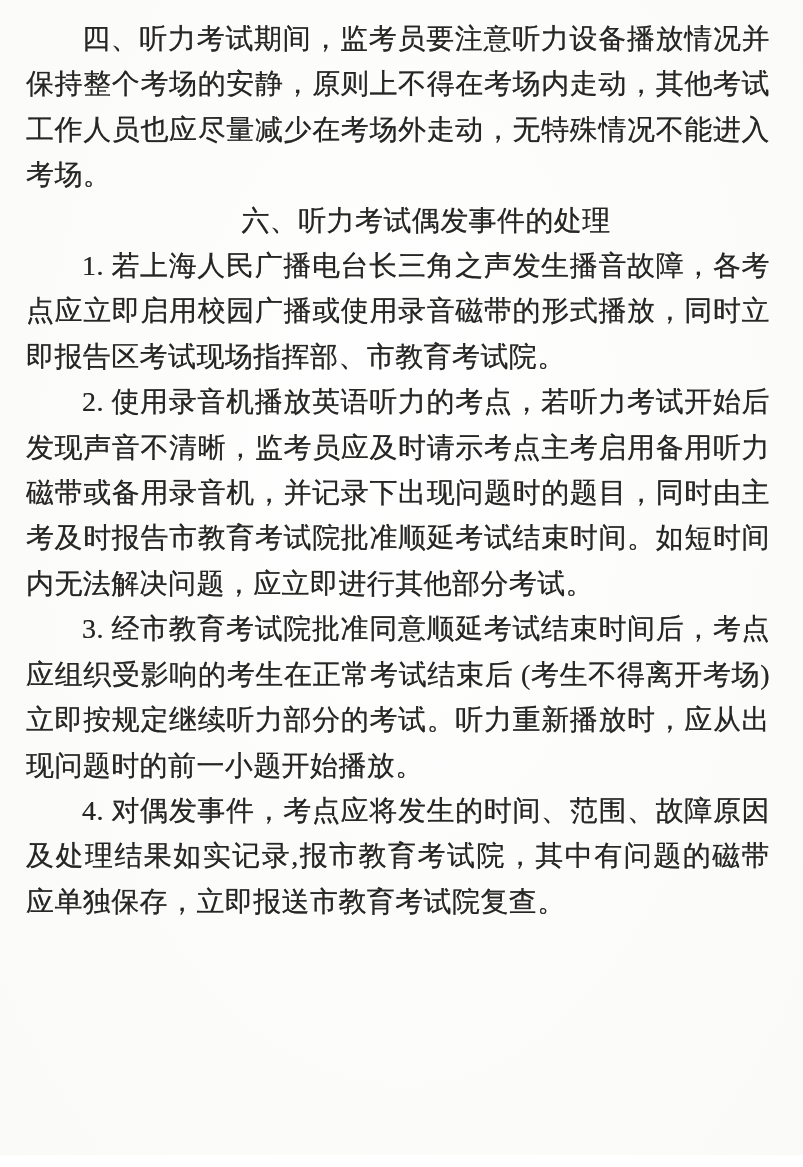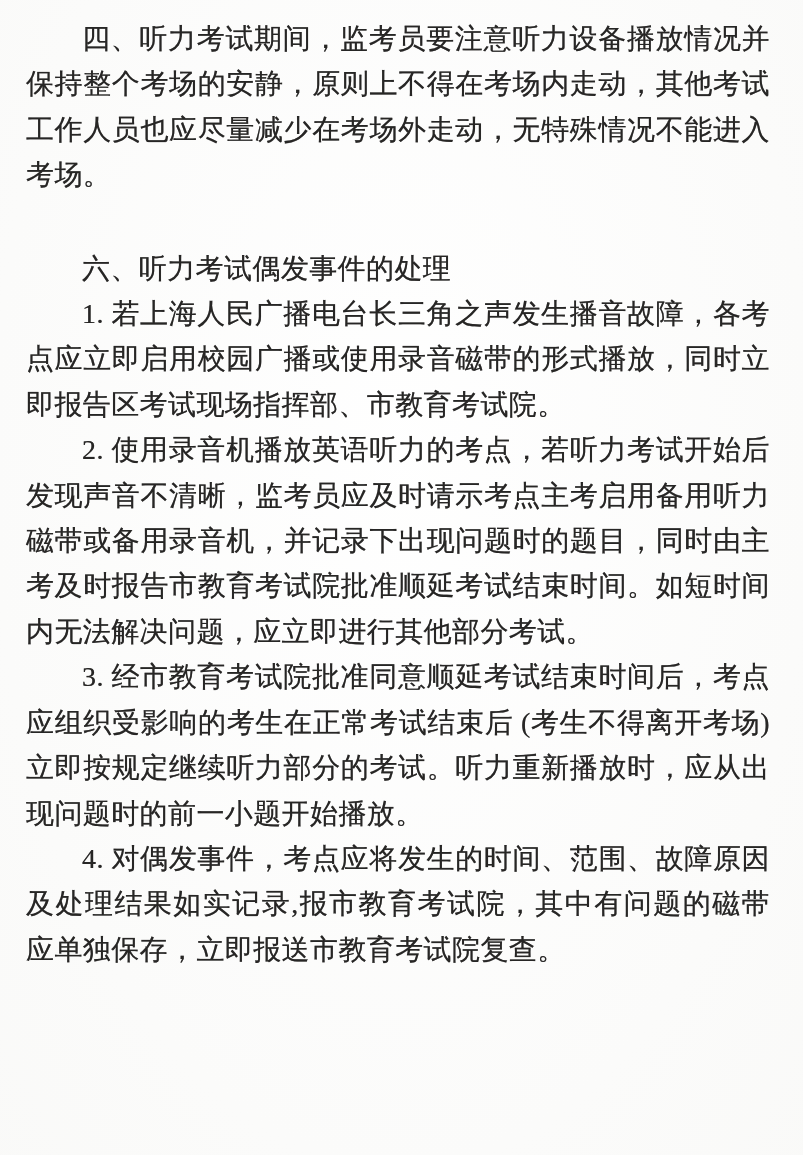--- a/index.html
+++ b/index.html
@@ -32,22 +32,21 @@
     line-height: 45.4px;
     letter-spacing: 0.4px;
     color: #272625;
     text-align: justify;
     text-indent: 2em;
     
     text-shadow: 0 0 0.4px rgba(40,40,40,0.55);
     -webkit-text-stroke: 0.2px rgba(45,44,43,0.5);
   }
   .para.heading {
-    text-align: left;
-    margin-top: 48px;
+    text-align: center;
   }
 </style>
 </head>
 <body>
 
 <div class="page">
   <div class="text-block">
     <p class="para">四、听力考试期间，监考员要注意听力设备播放情况并保持整个考场的安静，原则上不得在考场内走动，其他考试工作人员也应尽量减少在考场外走动，无特殊情况不能进入考场。</p>
     <p class="para heading">六、听力考试偶发事件的处理</p>
     <p class="para">1. 若上海人民广播电台长三角之声发生播音故障，各考点应立即启用校园广播或使用录音磁带的形式播放，同时立即报告区考试现场指挥部、市教育考试院。</p>

